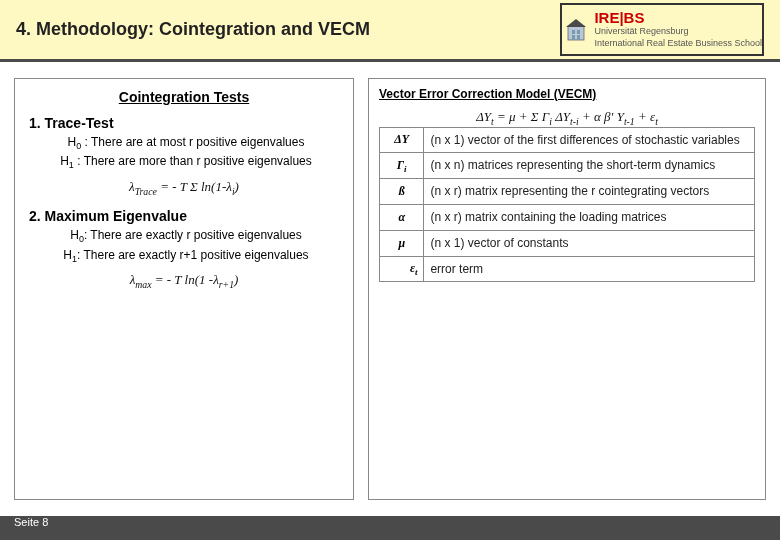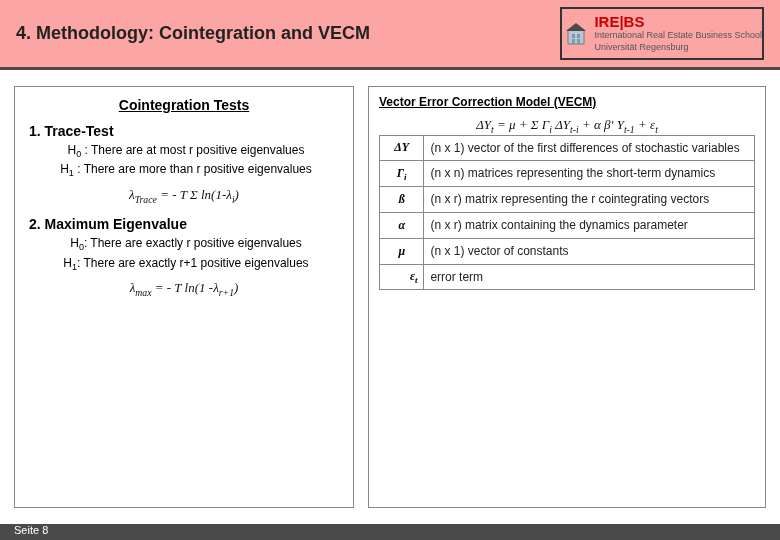--- a/index.html
+++ b/index.html
@@ -7,27 +7,27 @@
       width: 780px;
       height: 540px;
       font-family: Arial, sans-serif;
       font-size: 13px;
       background: #fff;
       overflow: hidden;
     }
 
     
     #header {
-      background: #fca5a5;
+      background: #fef9c3;
       border-bottom: 3px solid #4a4a4a;
       display: flex;
       align-items: center;
       justify-content: space-between;
       padding: 8px 16px;
-      height: 70px;
+      height: 62px;
     }
     #header-title {
       font-size: 18px;
       font-weight: bold;
       color: #222;
     }
     #logo-area {
       display: flex;
       align-items: center;
     }
@@ -169,22 +169,22 @@
       <svg class="logo-icon" viewBox="0 0 28 28" xmlns="http://www.w3.org/2000/svg">
         <rect x="6" y="10" width="16" height="14" fill="#b8c8d8" stroke="#666" stroke-width="0.8"></rect>
         <rect x="10" y="14" width="3" height="4" fill="#7a9ab0"></rect>
         <rect x="15" y="14" width="3" height="4" fill="#7a9ab0"></rect>
         <rect x="10" y="19" width="3" height="5" fill="#7a9ab0"></rect>
         <rect x="15" y="19" width="3" height="5" fill="#7a9ab0"></rect>
         <polygon points="14,3 4,11 24,11" fill="#4a4a4a"></polygon>
       </svg>
       <div>
         <div class="logo-text-main">IRE|BS</div>
+        <div class="logo-text-sub">Universität Regensburg</div>
         <div class="logo-text-sub">International Real Estate Business School</div>
-        <div class="logo-text-sub">Universität Regensburg</div>
       </div>
     </div>
   </div>
 </div>
 
 <div id="main">
 
   <div id="left-panel">
     <div class="panel-title">Cointegration Tests</div>
 
@@ -234,21 +234,21 @@
           <tr>
             <td class="symbol-cell"><span style="font-family:'Times New Roman',serif;font-style:italic;font-weight:bold;">Γ<sub>i</sub></span></td>
             <td class="desc-cell">(n x n) matrices representing the short-term dynamics</td>
           </tr>
           <tr>
             <td class="symbol-cell"><span style="font-family:'Times New Roman',serif;font-style:italic;font-weight:bold;">ß</span></td>
             <td class="desc-cell">(n x r) matrix representing the r cointegrating vectors</td>
           </tr>
           <tr>
             <td class="symbol-cell"><span style="font-family:'Times New Roman',serif;font-style:italic;font-weight:bold;">α</span></td>
-            <td class="desc-cell">(n x r) matrix containing the dynamics parameter</td>
+            <td class="desc-cell">(n x r) matrix containing the loading matrices</td>
           </tr>
           <tr>
             <td class="symbol-cell"><span style="font-family:'Times New Roman',serif;font-style:italic;font-weight:bold;">μ</span></td>
             <td class="desc-cell">(n x 1) vector of constants</td>
           </tr>
           <tr>
             <td class="symbol-cell"><span style="font-family:'Times New Roman',serif;font-style:italic;font-weight:bold;margin-left:24px;">ε<sub>t</sub></span></td>
             <td class="desc-cell">error term</td>
           </tr>
         </tbody>

